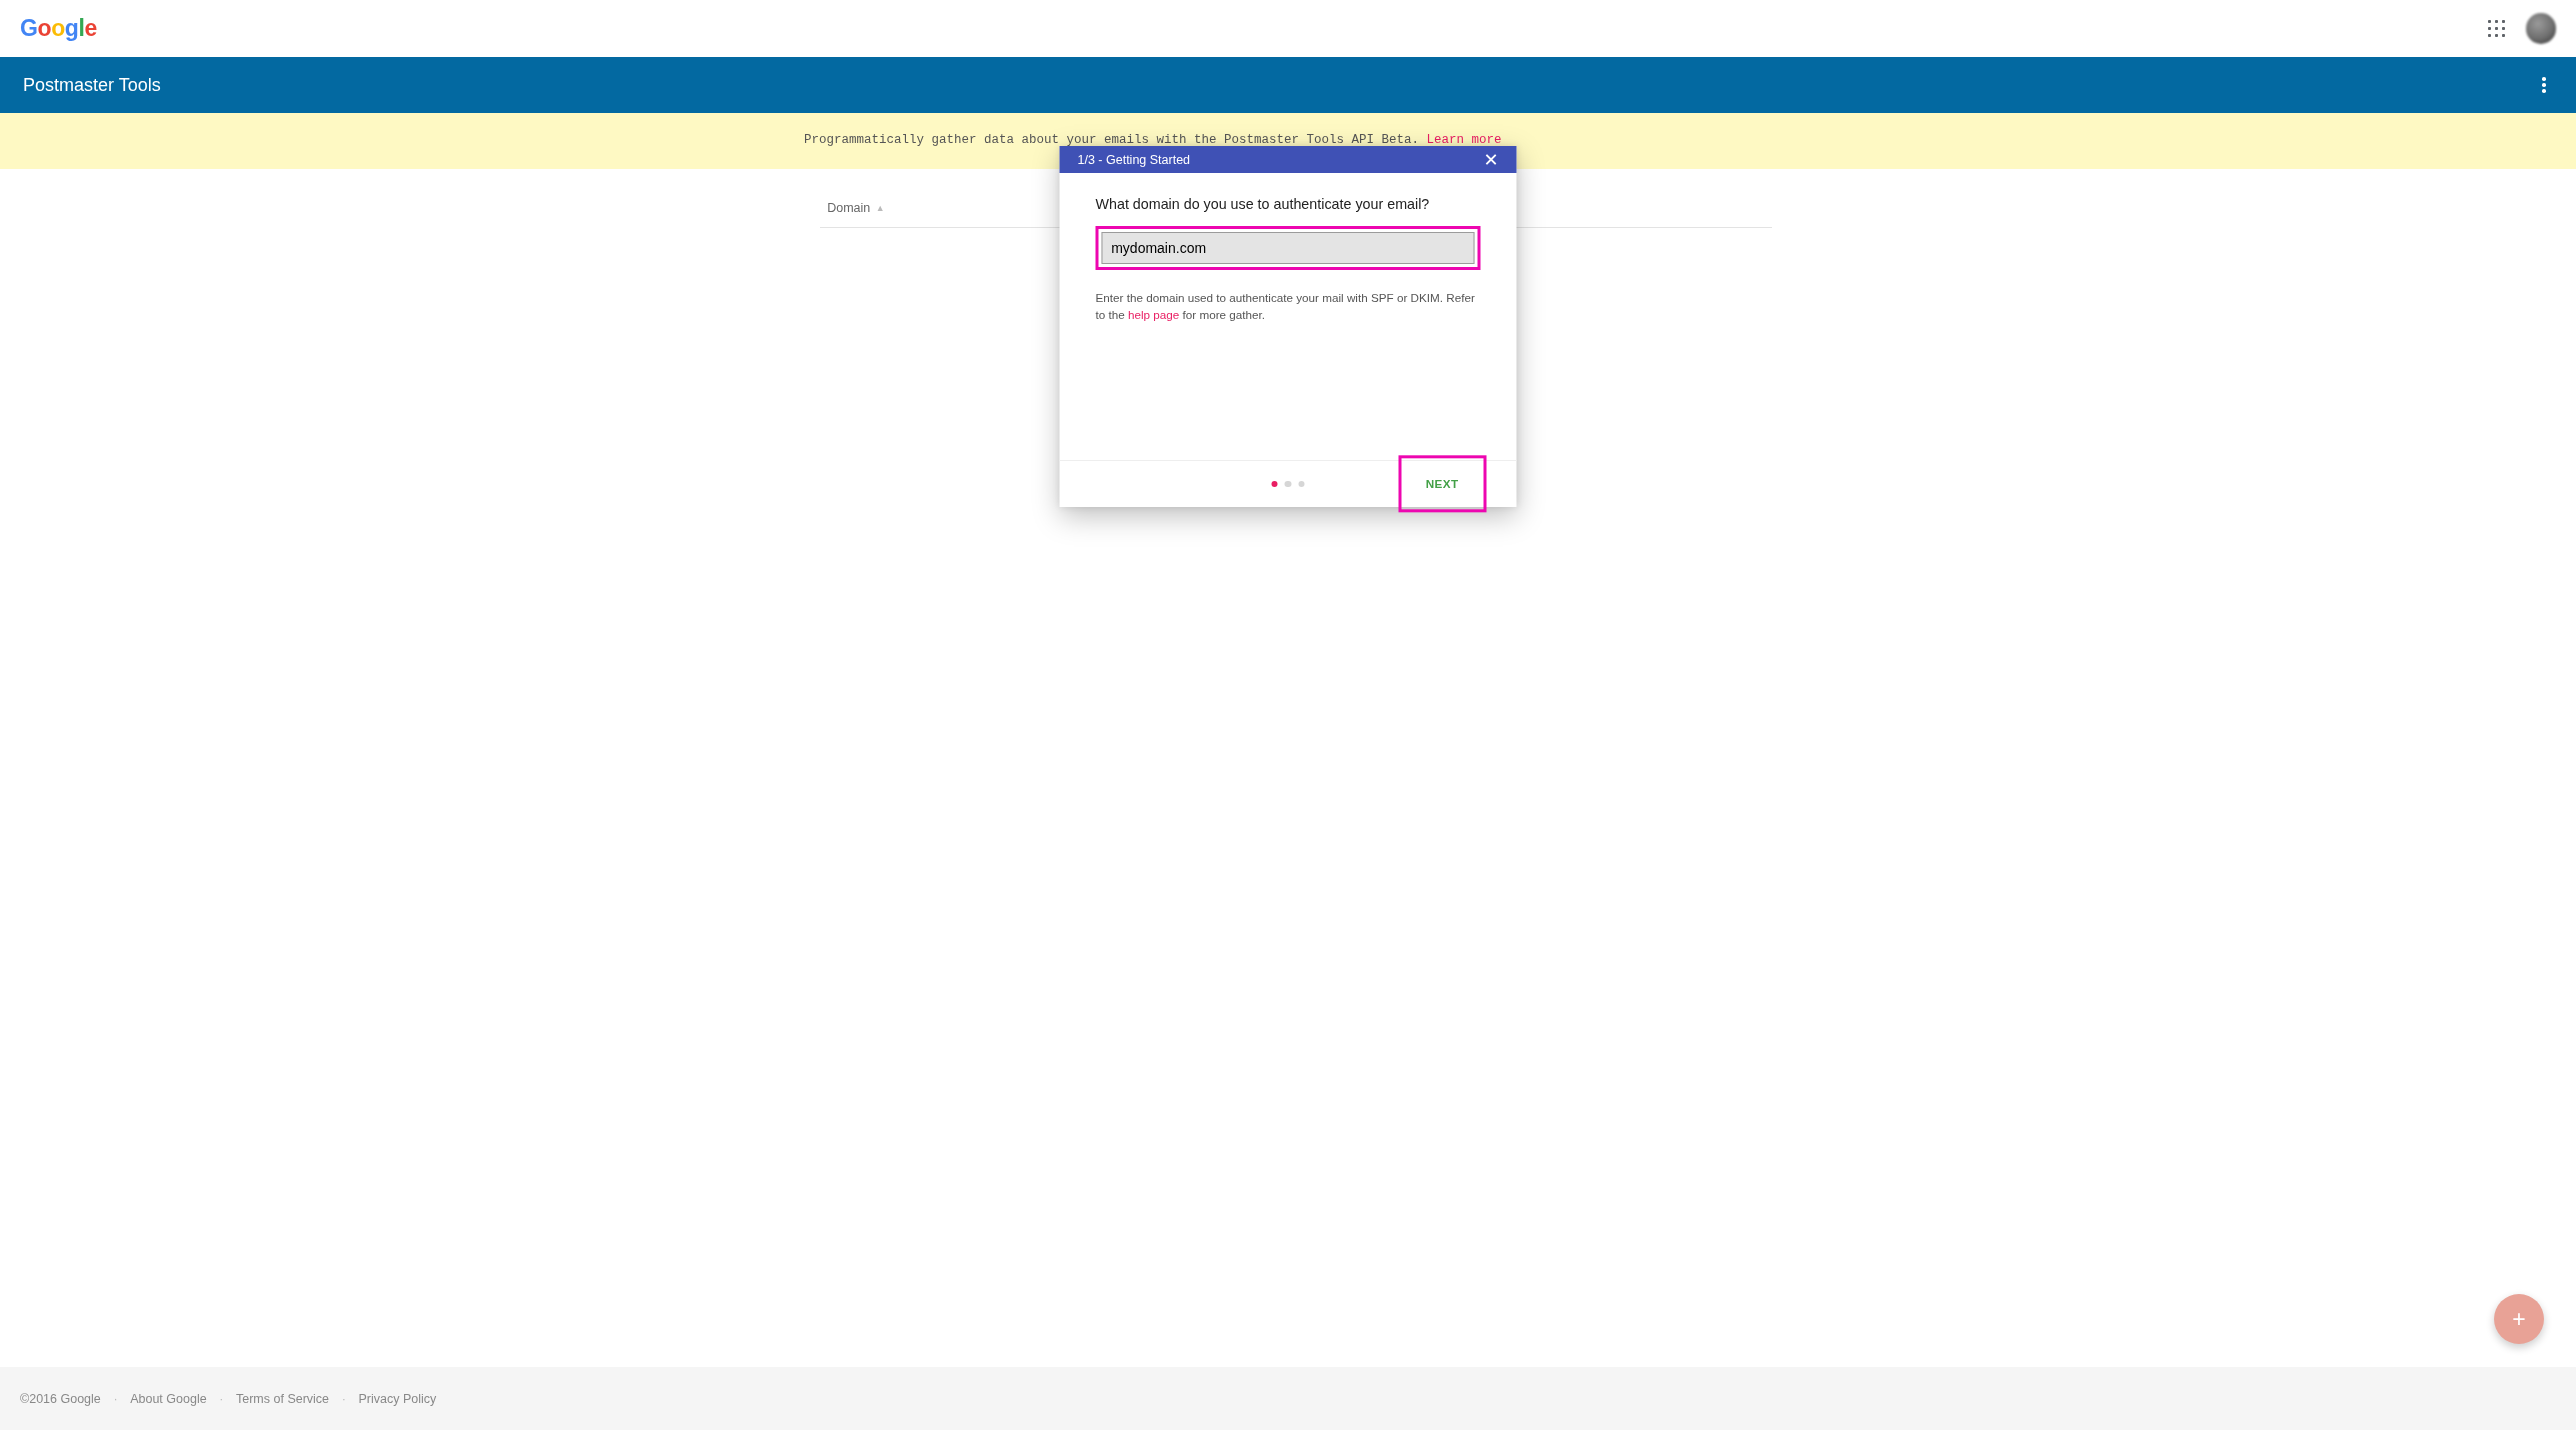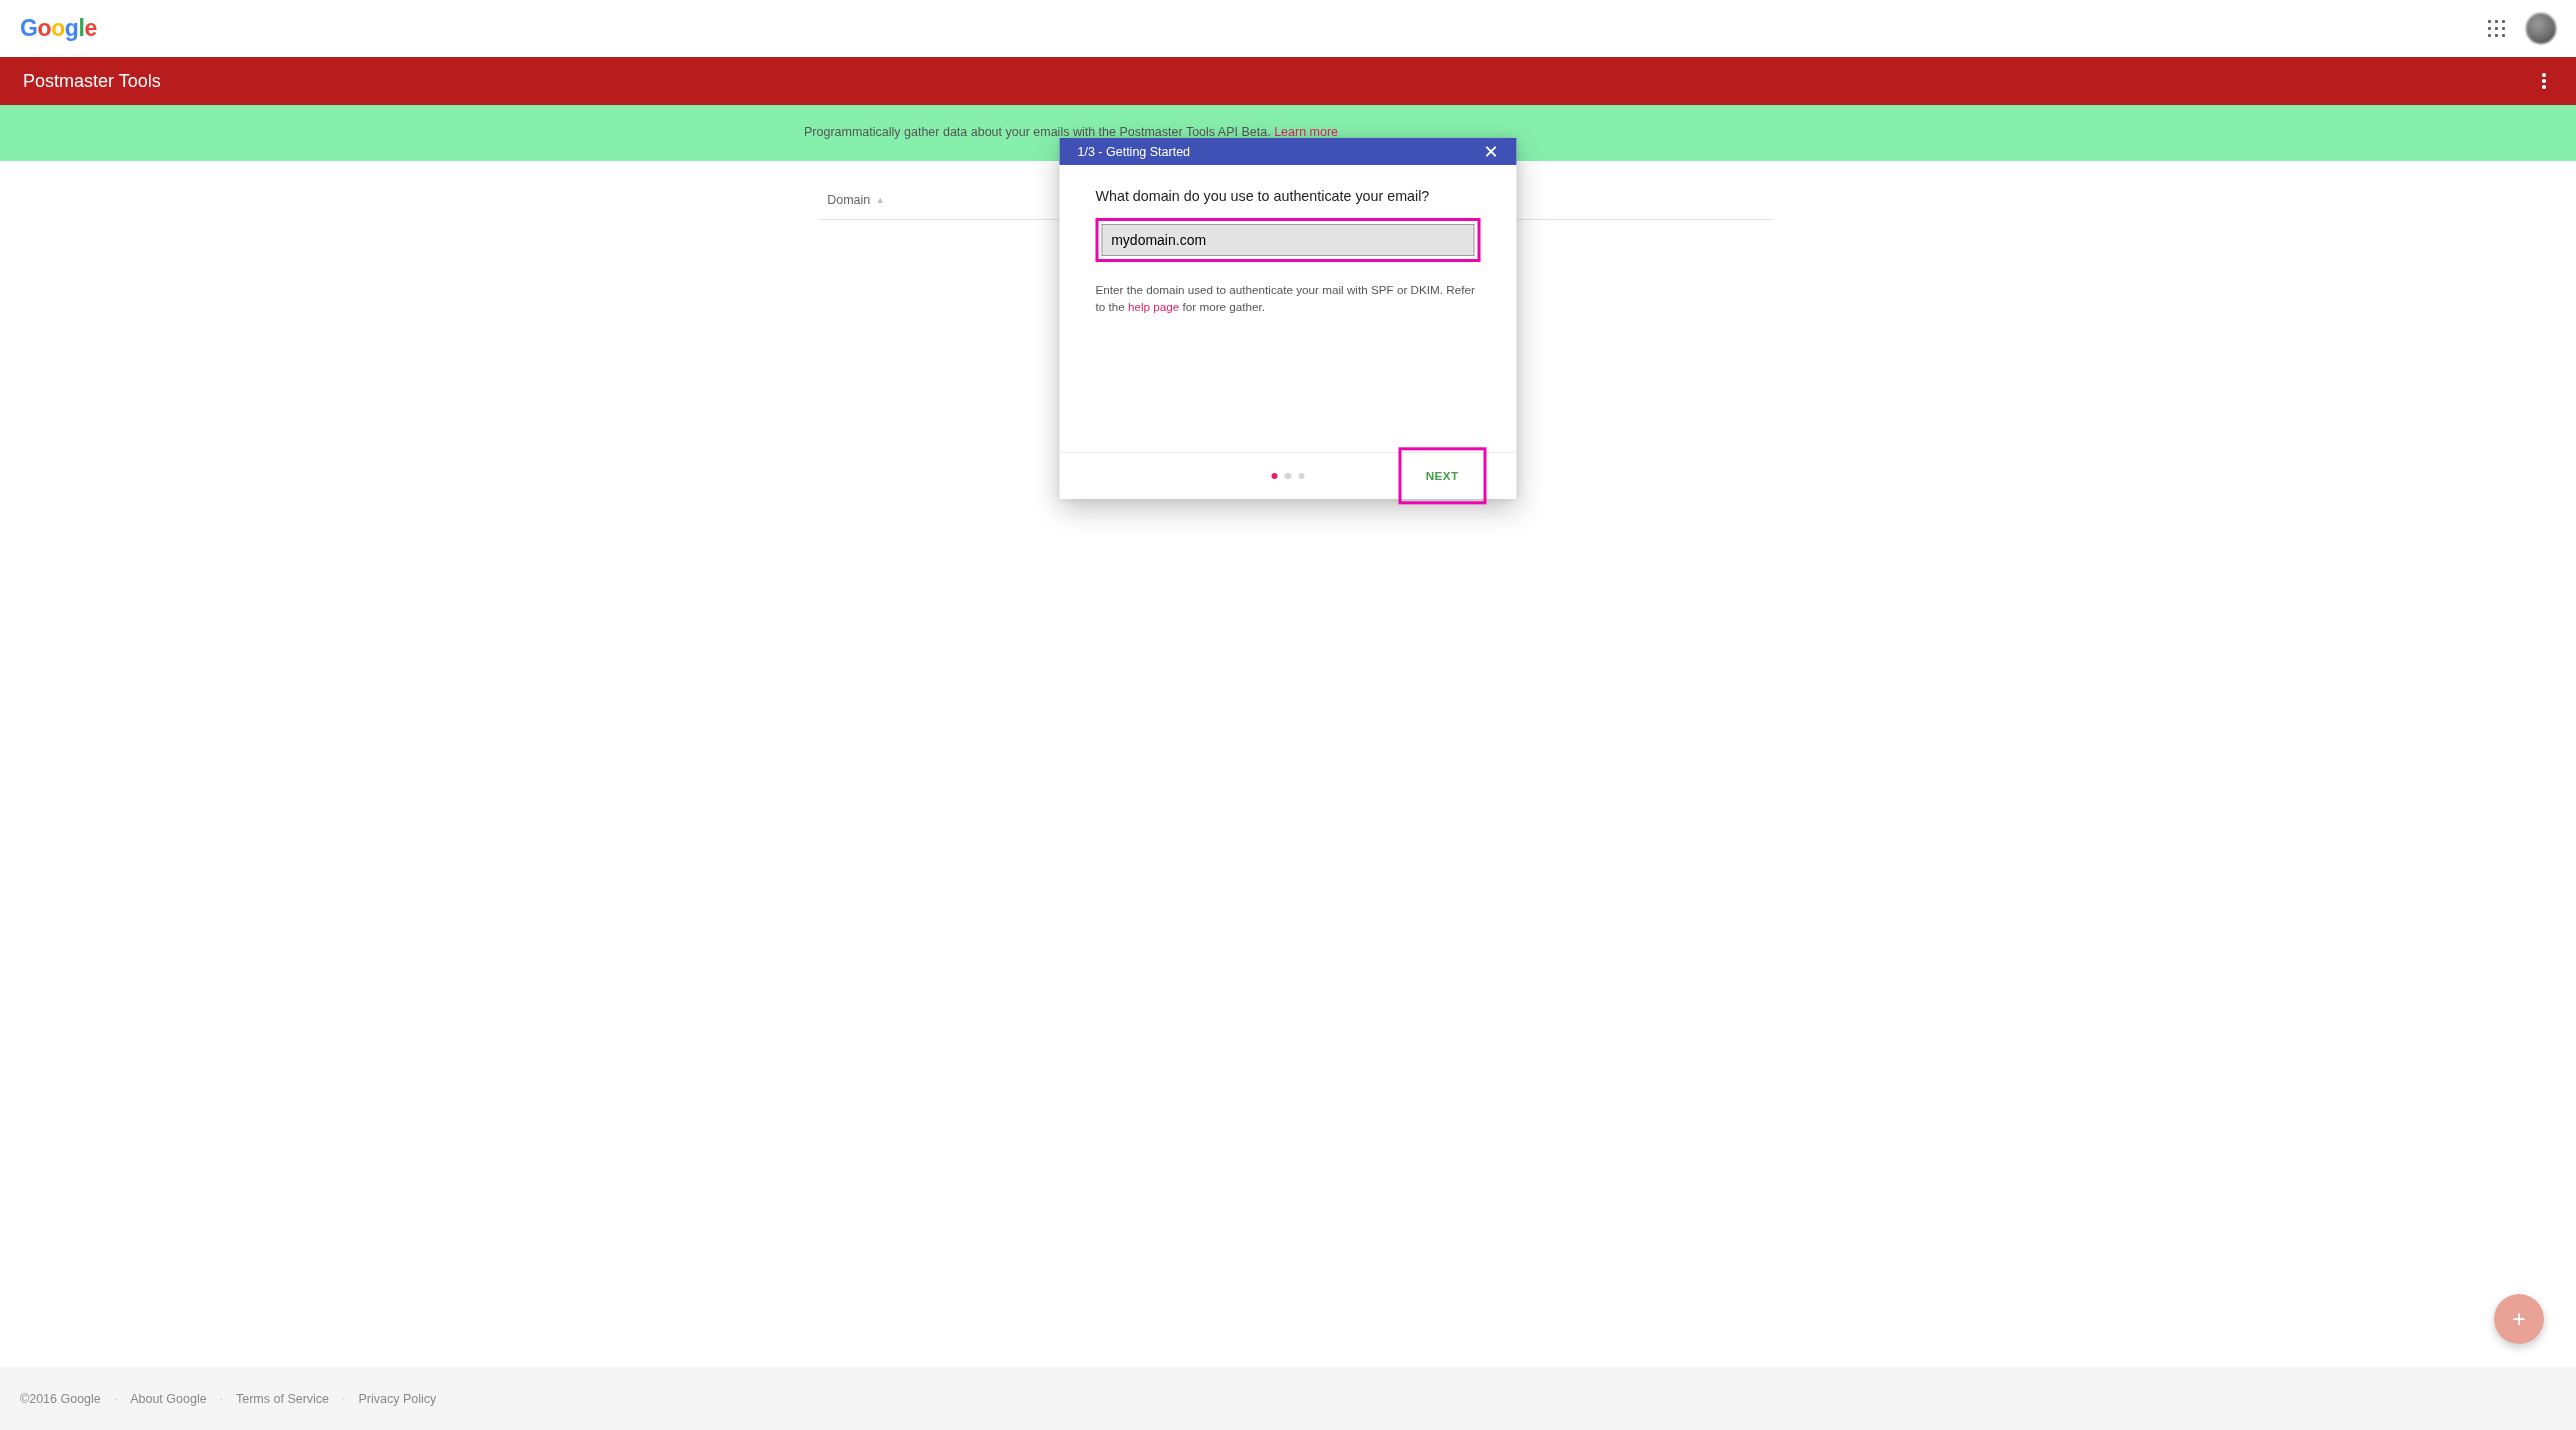--- a/index.html
+++ b/index.html
@@ -13,27 +13,27 @@
   .g-blue { color: #4285F4; }
   .g-red { color: #EA4335; }
   .g-yellow { color: #FBBC05; }
   .g-green { color: #34A853; }
   .gbar-right { display: flex; align-items: center; gap: 20px; }
   .apps-grid { width: 18px; height: 18px; display: grid; grid-template-columns: repeat(3, 3.6px); grid-template-rows: repeat(3, 3.6px); gap: 3.6px; cursor: pointer; }
   .apps-grid div { background: #5f6368; border-radius: 0.9px; }
   .avatar { width: 30.5px; height: 30.5px; border-radius: 50%; background: radial-gradient(circle at 40% 35%, #9a9a9a, #6e6e6e 55%, #595959 70%); filter: blur(1.1px); }
 
   
-  .appbar { height: 48px; background: #b91c1c; color: #fff; display: flex; align-items: center; justify-content: space-between; padding: 0 23px; }
+  .appbar { height: 56px; background: #0369a1; color: #fff; display: flex; align-items: center; justify-content: space-between; padding: 0 23px; }
   .appbar-title { font-size: 18px; font-weight: 400; }
   .kebab { width: 18px; display: flex; flex-direction: column; align-items: center; gap: 2.7px; cursor: pointer; padding: 7.2px 3.6px; }
   .kebab span { width: 3.6px; height: 3.6px; background: #fff; border-radius: 50%; }
 
   
-  .banner { background: #86efac; padding: 20px 0 21.5px 0; display: flex; justify-content: center; }
+  .banner { background: #fef9c3; padding: 20px 0 21.5px 0; display: flex; justify-content: center; font-family: Liberation Mono, monospace; }
   .banner-inner { width: 968px; font-size: 12.5px; color: #555; }
   .banner a { color: #e91e63; text-decoration: none; }
 
   
   .main { flex: 1; display: flex; justify-content: center; padding: 0 0 36px 0; position: relative; }
   .content-col { width: 968px; padding-top: 27px; }
   .col-header { font-size: 12.5px; color: #666; padding: 5.4px 7.2px 12.5px 7.2px; display: flex; align-items: center; gap: 5.4px; border-bottom: 0.9px solid #e3e3e3; margin-left: 16px; }
   .sort-arrow { font-size: 9px; color: #bbb; }
 
   

